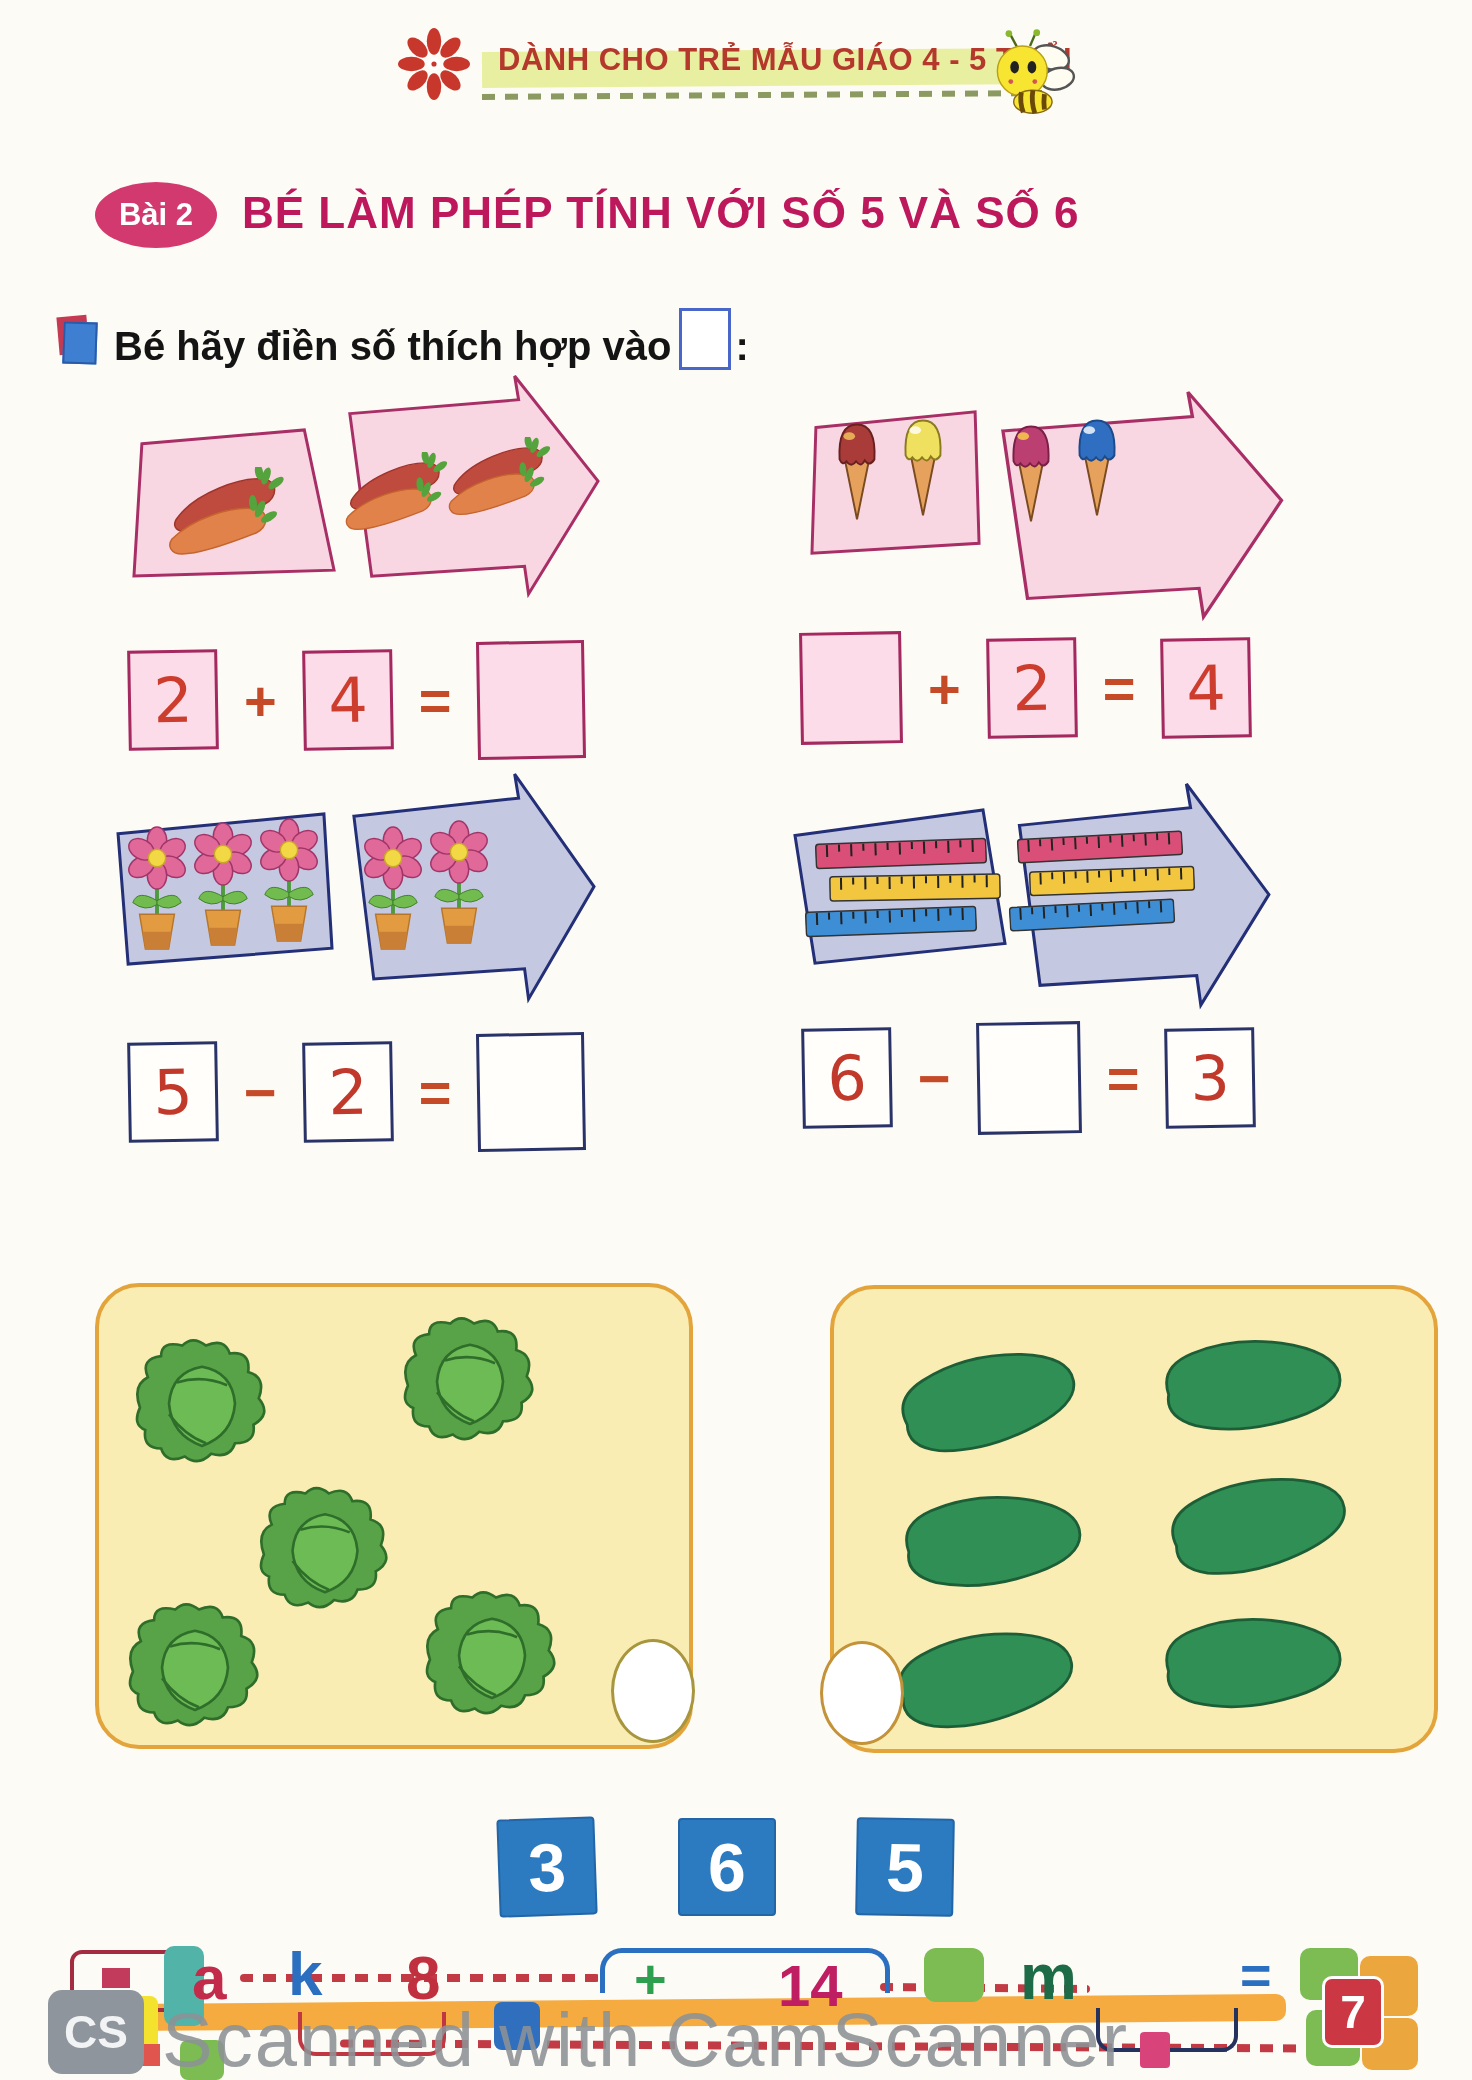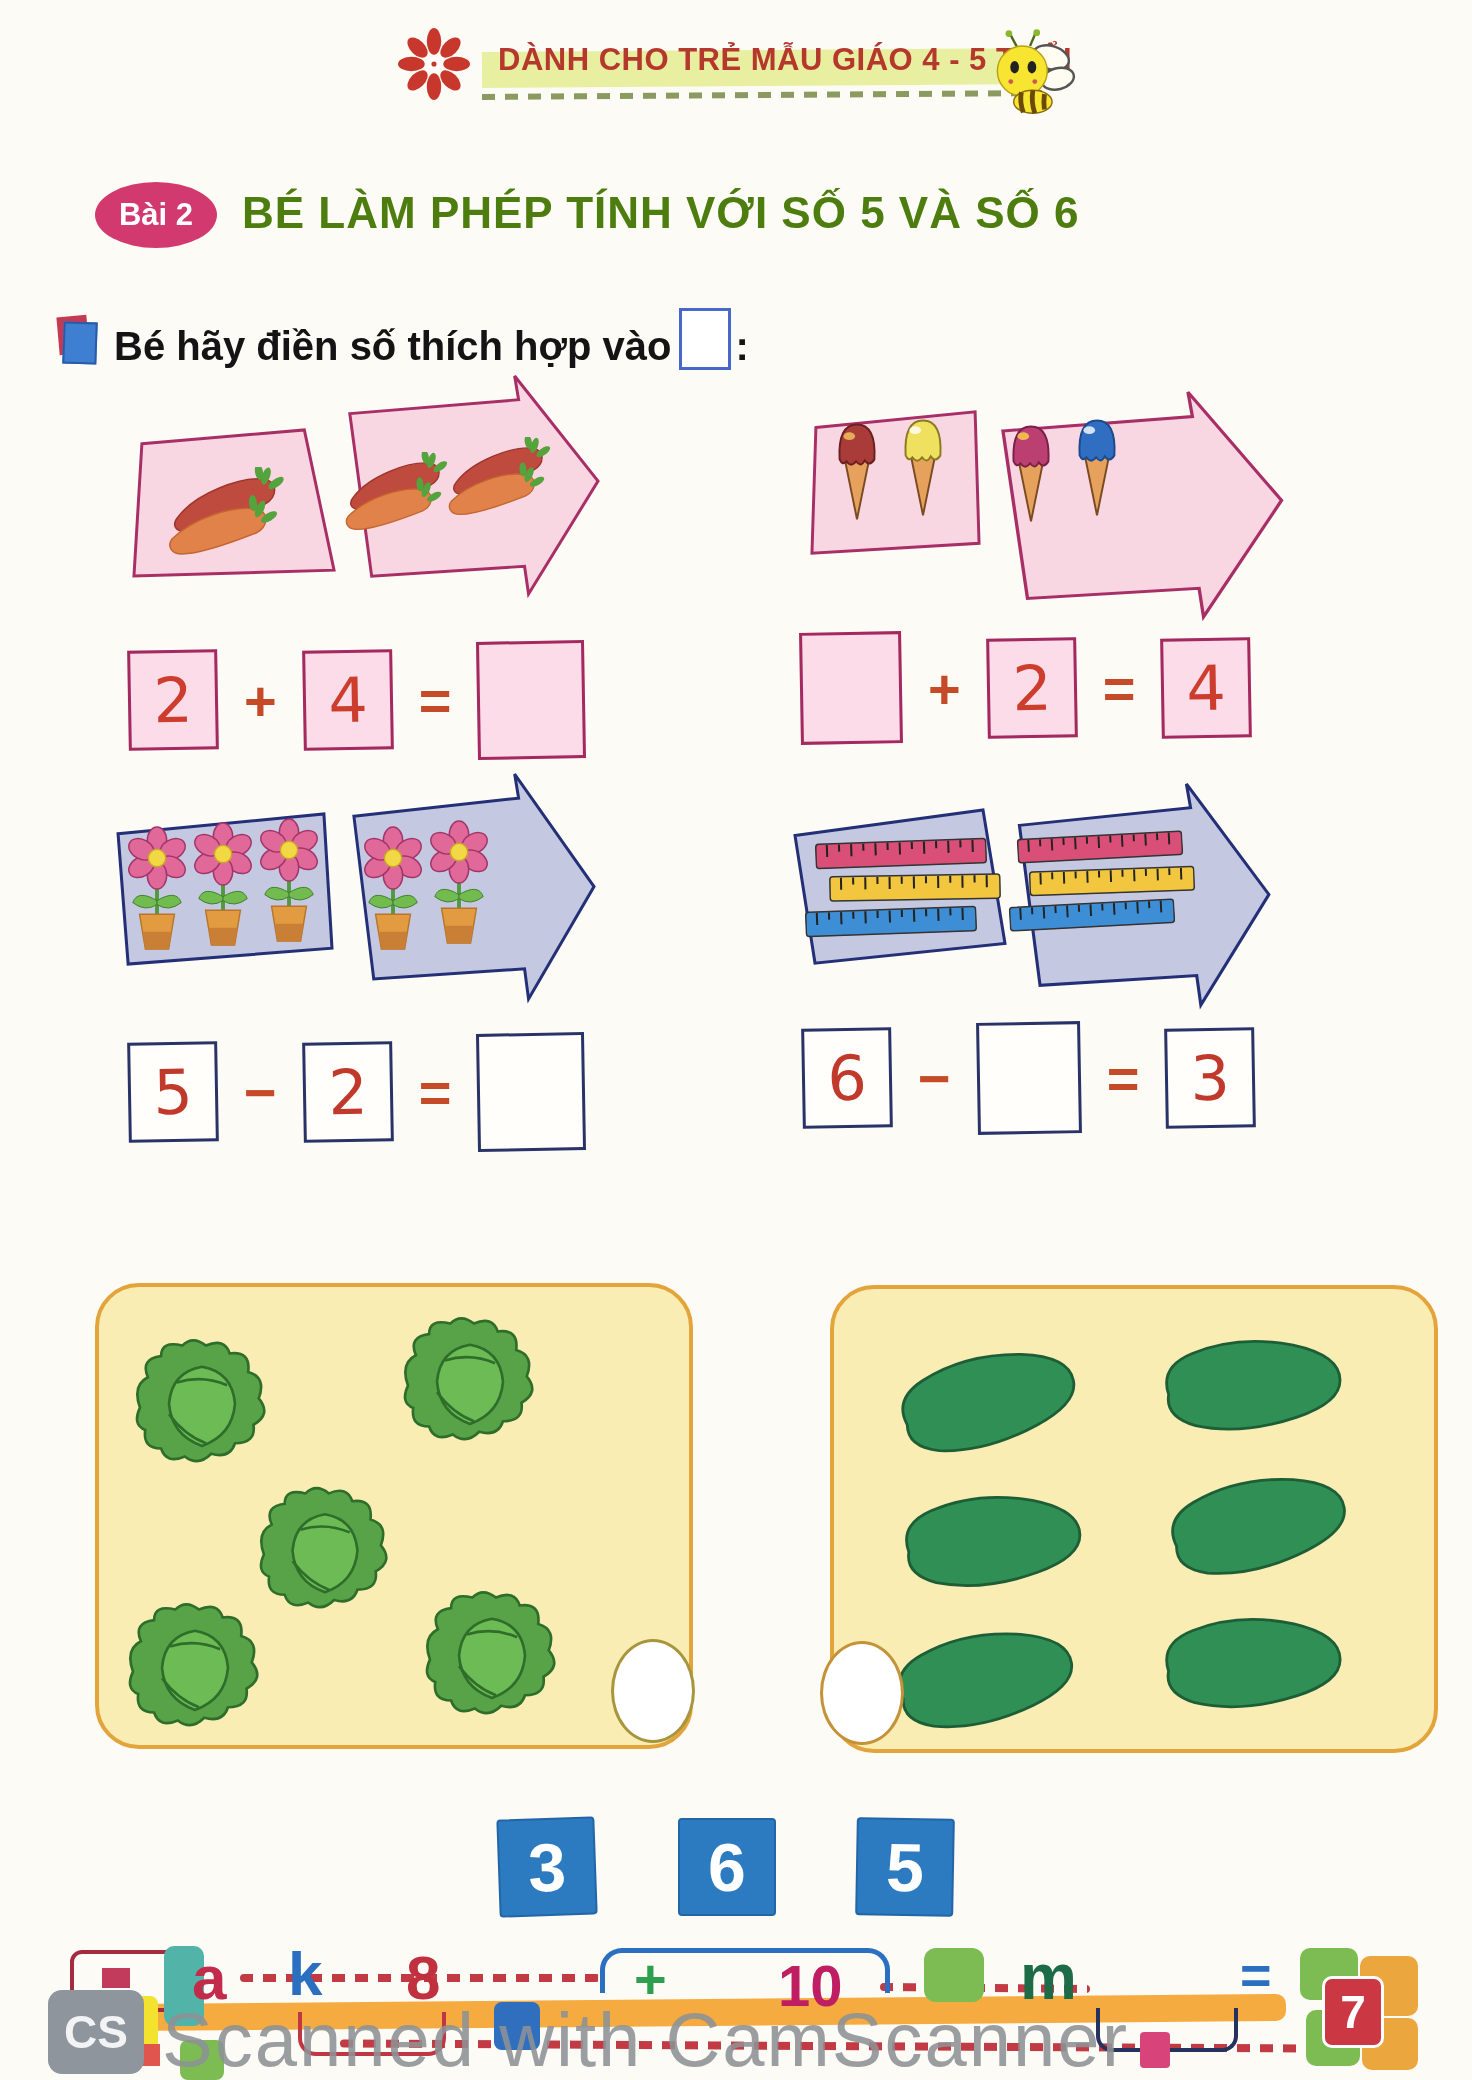--- a/index.html
+++ b/index.html
@@ -11,21 +11,21 @@
   .hdr-strip{left:482px;top:50px;width:548px;height:36px;background:#e9efa0;transform:rotate(-.4deg);}
   .hdr-text{left:498px;top:42px;font-size:31px;font-weight:bold;color:#b5382d;letter-spacing:.5px;white-space:nowrap;}
   .hdr-dashes{left:482px;top:92px;width:560px;height:6px;
       background:repeating-linear-gradient(90deg,#8a9a60 0 13px,transparent 13px 23px);transform:rotate(-.4deg);}
   .hdr-flower{left:398px;top:28px;width:72px;height:72px;}
   .bee{left:982px;top:26px;width:96px;height:92px;}
 
   
   .badge{left:95px;top:182px;width:122px;height:66px;background:#d23a6f;border-radius:50%;
          display:flex;align-items:center;justify-content:center;color:#fff;font-size:31px;font-weight:bold;}
-  .title{left:242px;top:188px;font-size:44px;font-weight:800;color:#4d7c0f;letter-spacing:1px;white-space:nowrap;}
+  .title{left:242px;top:188px;font-size:44px;font-weight:800;color:#be185d;letter-spacing:1px;white-space:nowrap;}
 
   
   .instr{display:flex;align-items:center;gap:16px;}
   .instr-text{font-size:40px;font-weight:bold;color:#141414;white-space:nowrap;}
   .bullet{position:relative;width:40px;height:46px;flex:0 0 auto;}
   .bullet .r{position:absolute;left:0;top:0;width:30px;height:38px;background:#c43a52;transform:rotate(-5deg);}
   .bullet .b{position:absolute;left:5px;top:6px;width:30px;height:38px;background:#3f7fd2;border:2px solid #2a5ba8;transform:rotate(2deg);}
   .blank-square{display:inline-block;width:46px;height:56px;border:3px solid #4967c8;background:#fff;margin:0 4px -10px 8px;}
   .blank-circle{display:inline-block;width:64px;height:80px;border:4px solid #8c1f2e;border-radius:50%;background:#fff;margin:0 2px -20px 8px;}
 
@@ -416,21 +416,21 @@
   <div class="abs dotline" style="left:240px;top:1974px;width:360px;"></div>
   <div class="abs dotline" style="left:880px;top:1984px;width:210px;transform:rotate(.6deg);"></div>
   <div class="abs dotline" style="left:340px;top:2042px;width:970px;transform:rotate(.3deg);"></div>
   <div class="abs deco-letter" style="left:192px;top:1942px;font-size:62px;color:#c22b4a;">a</div>
   <div class="abs deco-letter" style="left:288px;top:1938px;font-size:62px;color:#2b6fc0;">k</div>
   <div class="abs deco-letter" style="left:406px;top:1942px;font-size:62px;color:#c0303e;">8</div>
   <div class="abs deco" style="left:298px;top:2012px;width:140px;height:40px;border:4px solid #c03744;border-top:none;border-radius:0 0 18px 18px;"></div>
   <div class="abs deco" style="left:494px;top:2002px;width:46px;height:48px;background:#2f6fbd;border-radius:8px;"></div>
   <div class="abs deco" style="left:600px;top:1948px;width:280px;height:40px;border:5px solid #2b6fc0;border-bottom:none;border-radius:22px 22px 0 0;"></div>
   <div class="abs deco-letter" style="left:634px;top:1946px;font-size:56px;color:#2e9e4f;">+</div>
-  <div class="abs deco-letter" style="left:778px;top:1952px;font-size:58px;color:#bf1e63;">10</div>
+  <div class="abs deco-letter" style="left:778px;top:1952px;font-size:58px;color:#bf1e63;">14</div>
   <div class="abs deco" style="left:924px;top:1948px;width:60px;height:54px;background:#7cbc52;border-radius:12px;"></div>
   <div class="abs deco-letter" style="left:1020px;top:1940px;font-size:64px;color:#1e6b47;">m</div>
   <div class="abs deco" style="left:1096px;top:2008px;width:134px;height:40px;border:4px solid #26325e;border-top:none;border-radius:0 0 16px 16px;"></div>
   <div class="abs deco" style="left:1140px;top:2032px;width:30px;height:36px;background:#d8437a;border-radius:4px;"></div>
   <div class="abs deco-letter" style="left:1240px;top:1944px;font-size:54px;color:#2b6fc0;">=</div>
 
   <div class="abs deco" style="left:1300px;top:1948px;width:58px;height:52px;background:#7cbc52;border-radius:10px;"></div>
   <div class="abs deco" style="left:1360px;top:1956px;width:58px;height:60px;background:#eca63e;border-radius:10px;"></div>
   <div class="abs deco" style="left:1306px;top:2010px;width:54px;height:56px;background:#7cbc52;border-radius:10px;"></div>
   <div class="abs deco" style="left:1362px;top:2018px;width:56px;height:52px;background:#eca63e;border-radius:10px;"></div>

